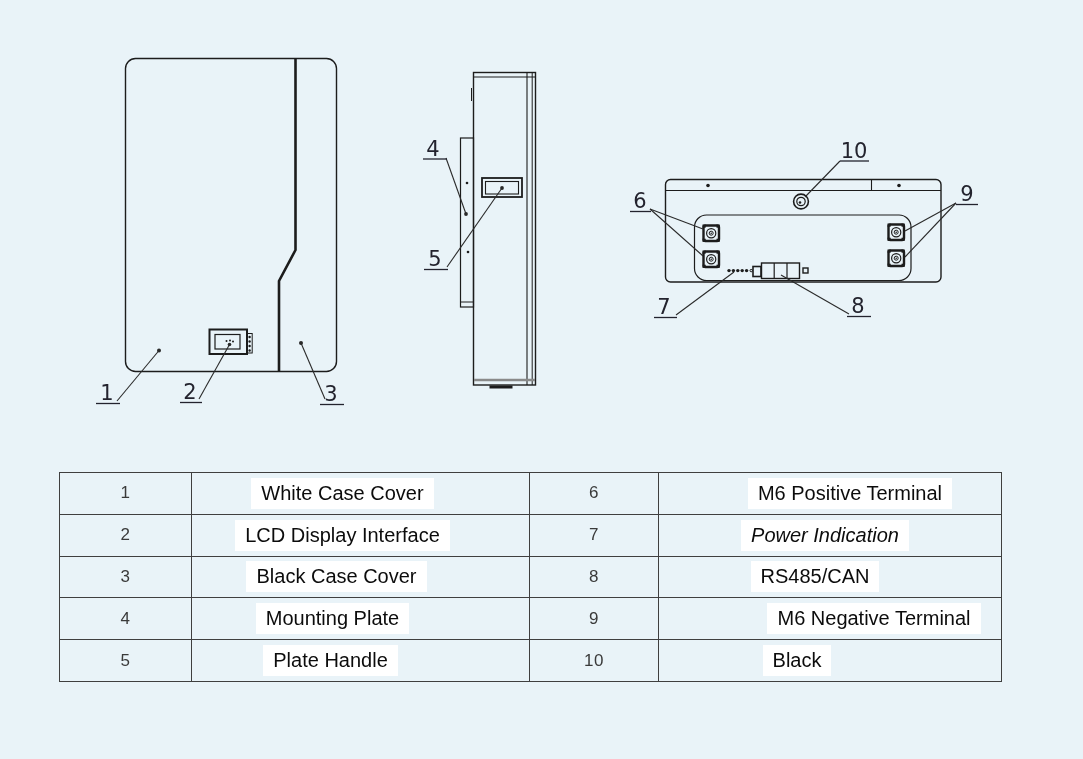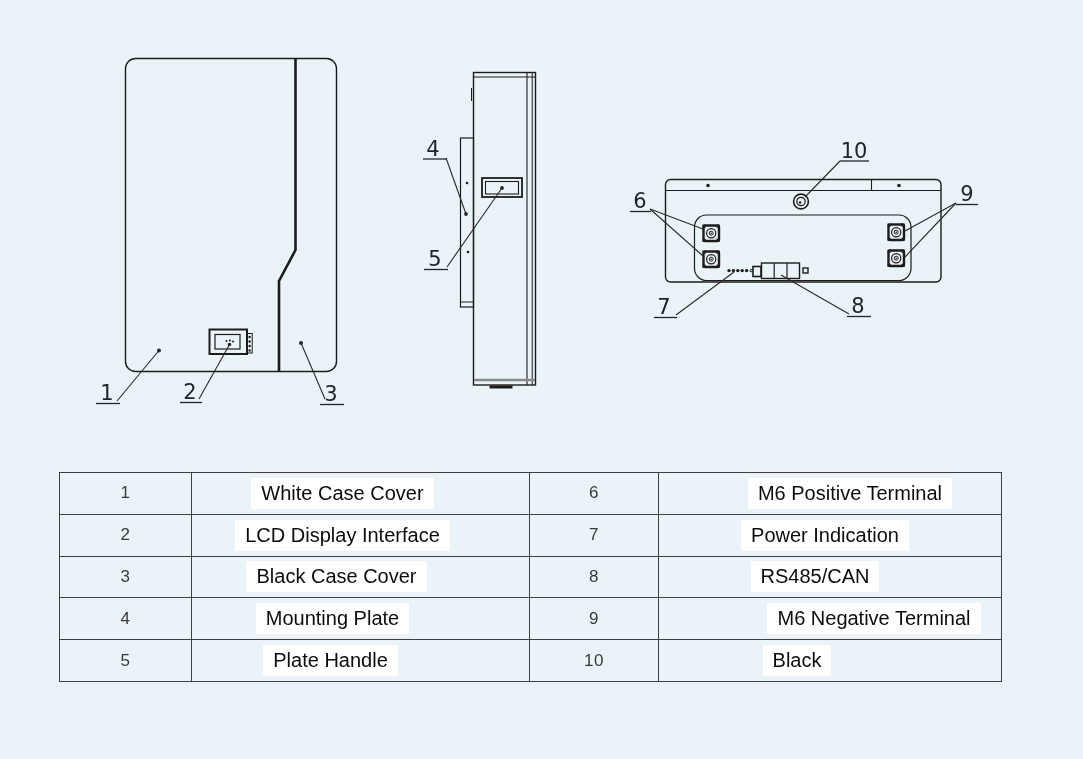--- a/index.html
+++ b/index.html
@@ -49,21 +49,21 @@
     padding:4px 10px;
     white-space:nowrap;
   }
   
   .off-l1{transform:translateX(-18px);}
   .off-l2{transform:translateX(-18px);}
   .off-l3{transform:translateX(-24px);}
   .off-l4{transform:translateX(-28px);}
   .off-l5{transform:translateX(-30px);}
   .off-r1{transform:translateX(20px);}
-  .off-r2{transform:translateX(-5px);}
+  .off-r2{transform:translateX(-5px);font-style:italic;}
   .off-r3{transform:translateX(-15px);text-align:center;}
   .off-r4{transform:translateX(44px);}
   .off-r5{transform:translateX(-33px);}
 </style>
 </head>
 <body>
 
 <div class="page">
 
   <svg class="diagram-svg" width="1083" height="462" viewBox="0 0 1083 462">

